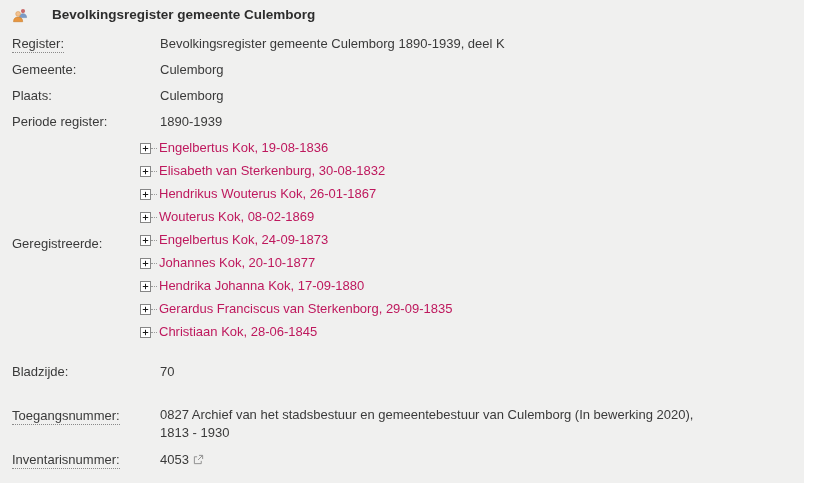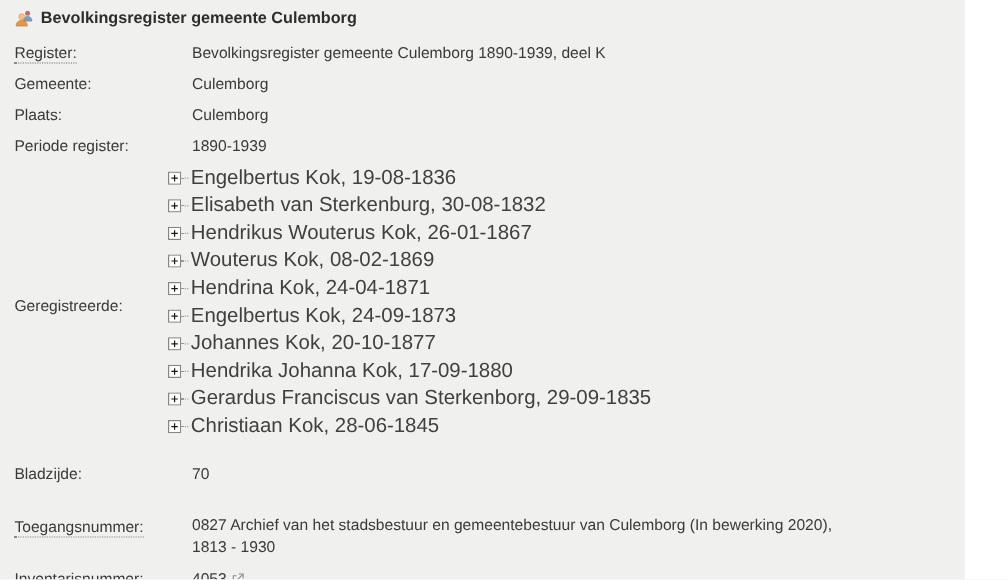--- a/index.html
+++ b/index.html
@@ -11,21 +11,21 @@
     -webkit-font-smoothing: antialiased;
   }
   .panel {
     box-sizing: border-box;
     width: 804px; height: 483px;
     background: #f0f0ef;
     padding: 7px 10px 0 12px;
     overflow: hidden;
   }
   .title-row {
-    display: flex; align-items: center; gap: 6px;
+    display: flex; align-items: center; gap: 24px;
     margin-bottom: 13px;
     text-align: center;
   }
   .title-row .app-icon { width: 16px; height: 16px; flex-shrink: 0; display: inline-flex; }
   .page-title {
     font-size: 13.5px; font-weight: bold; color: #2d2d2d;
     line-height: 16px;
   }
   .field-row { display: flex; align-items: center; margin-bottom: 10px; font-size: 13px; line-height: 16px; }
   .field-label { width: 148px; flex-shrink: 0; color: #3a3a3a; }
@@ -35,21 +35,21 @@
   .field-value { color: #3a3a3a; max-width: 616px; }
   .field-value.wide { line-height: 18px; margin-top: 16px; }
 
   .tree-list { display: flex; flex-direction: column; margin-left: -20px; }
   .tree-item { display: flex; align-items: center; margin-bottom: 7px; height: 16px; }
   .expander {
     width: 11px; height: 11px; flex-shrink: 0;
     display: inline-flex; cursor: pointer;
   }
   .connector { width: 6px; height: 0; border-top: 1px dotted #9a9a9a; margin-right: 2px; flex-shrink: 0; }
-  .person { font-size: 17px; color: #404040; white-space: nowrap; }
+  .person { font-size: 13px; color: #be185d; white-space: nowrap; }
 
   .inv-value { display: inline-flex; align-items: center; gap: 4px; cursor: pointer; }
   .ext-icon { width: 11px; height: 11px; display: inline-flex; margin-top: -2px; }
 
   .mb-list { margin-bottom: 12px; }
   .mb-blad { margin-top: 17px; }
 </style>
 </head>
 <body>
 
@@ -132,31 +132,20 @@
             <svg width="11" height="11" viewBox="0 0 11 11">
               <rect x="0.5" y="0.5" width="10" height="10" fill="#ffffff" stroke="#868686"></rect>
               <line x1="2.8" y1="5.5" x2="8.2" y2="5.5" stroke="#1a1a1a"></line>
               <line x1="5.5" y1="2.8" x2="5.5" y2="8.2" stroke="#1a1a1a"></line>
             </svg>
           </span>
         <span class="connector"></span>
         <span class="person">Wouterus Kok, 08-02-1869</span>
       </div>
 
-      <div class="tree-item">
-        <span class="expander">
-            <svg width="11" height="11" viewBox="0 0 11 11">
-              <rect x="0.5" y="0.5" width="10" height="10" fill="#ffffff" stroke="#868686"></rect>
-              <line x1="2.8" y1="5.5" x2="8.2" y2="5.5" stroke="#1a1a1a"></line>
-              <line x1="5.5" y1="2.8" x2="5.5" y2="8.2" stroke="#1a1a1a"></line>
-            </svg>
-          </span>
-        <span class="connector"></span>
-        <span class="person">Hendrina Kok, 24-04-1871</span>
-      </div>
 
       <div class="tree-item">
         <span class="expander">
             <svg width="11" height="11" viewBox="0 0 11 11">
               <rect x="0.5" y="0.5" width="10" height="10" fill="#ffffff" stroke="#868686"></rect>
               <line x1="2.8" y1="5.5" x2="8.2" y2="5.5" stroke="#1a1a1a"></line>
               <line x1="5.5" y1="2.8" x2="5.5" y2="8.2" stroke="#1a1a1a"></line>
             </svg>
           </span>
         <span class="connector"></span>

